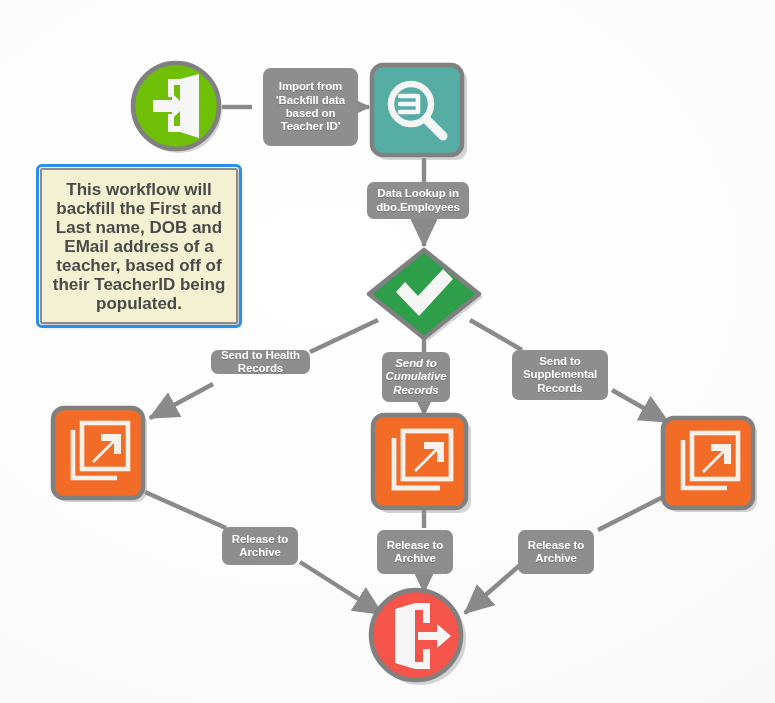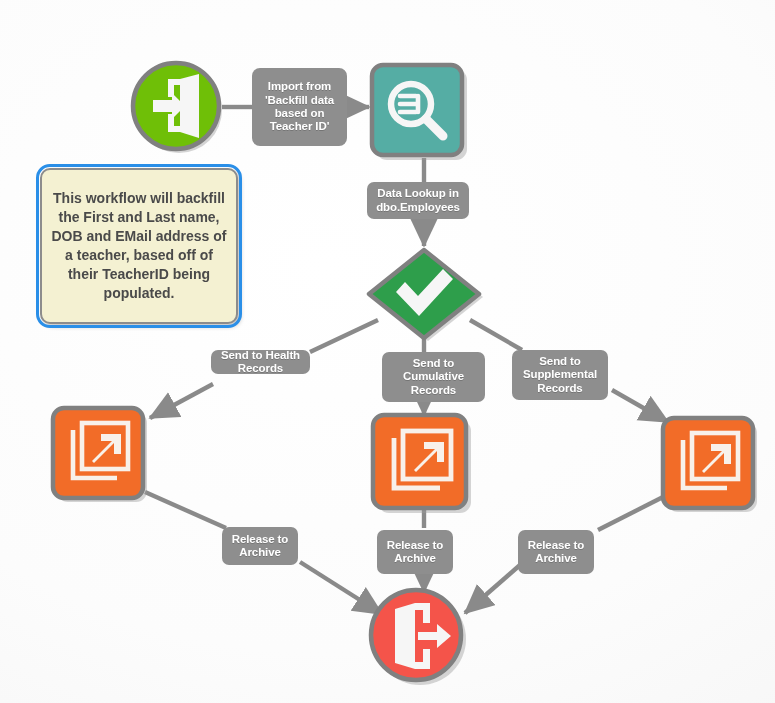--- a/index.html
+++ b/index.html
@@ -53,27 +53,27 @@
     text-shadow: 0 1px 0 rgba(0,0,0,0.18);
     letter-spacing: -0.1px;
   }
 
   
   #note {
     position: absolute;
     box-sizing: border-box;
     background: #f4f1d2;
     border: 2px solid #8c8c8c;
-    border-radius: 10px;
+    border-radius: 2px;
     outline: 3px solid #2a8fe8;
     outline-offset: 1px;
     box-shadow: 3px 3px 4px rgba(0,0,0,0.22);
     color: #4a4a4a;
     font-weight: bold;
-    font-size: 14px;
+    font-size: 17px;
     line-height: 19px;
     text-align: center;
     display: flex;
     align-items: center;
     justify-content: center;
     padding: 6px 8px;
   }
 </style>
 </head>
 <body>
@@ -204,36 +204,36 @@
       <circle cx="48" cy="48" r="45" fill="#f4544a" stroke="#808080" stroke-width="4.5"></circle>
       <g fill="#f6f6f6">
         <path d="M27 22 L47 16 L47 82 L27 76 Z"></path>
         <path d="M47 16 L62 16 L62 36 L55 36 L55 23 L47 23 Z"></path>
         <path d="M47 82 L62 82 L62 62 L55 62 L55 75 L47 75 Z"></path>
         <path d="M50 45 L69 45 L69 37 L83 49 L69 61 L69 53 L50 53 Z"></path>
       </g>
     </svg>
   </div>
 
-  <div class="edge-label" style="left:252px; top:68px; width:95px; height:78px; border-radius:8px;padding-left:6px;">
+  <div class="edge-label" style="left:263px; top:68px; width:95px; height:78px; border-radius:8px;padding-left:6px;">
     <span style="white-space:pre-line;">Import from
 'Backfill data
 based on
 Teacher ID'</span>
   </div>
 
   <div class="edge-label" style="left:367px; top:182px; width:102px; height:37px;">
     <span>Data Lookup in dbo.Employees</span>
   </div>
 
   <div class="edge-label" style="left:211px; top:350px; width:99px; height:24px;">
     <span>Send to Health Records</span>
   </div>
 
-  <div class="edge-label" style="left:382px; top:352px; width:103px; height:50px;">
+  <div class="edge-label" style="left:382px; top:352px; width:68px; height:50px;font-style:italic;">
     <span>Send to Cumulative Records</span>
   </div>
 
   <div class="edge-label" style="left:512px; top:350px; width:96px; height:50px;">
     <span>Send to Supplemental Records</span>
   </div>
 
   <div class="edge-label" style="left:222px; top:527px; width:76px; height:38px;">
     <span>Release to Archive</span>
   </div>

